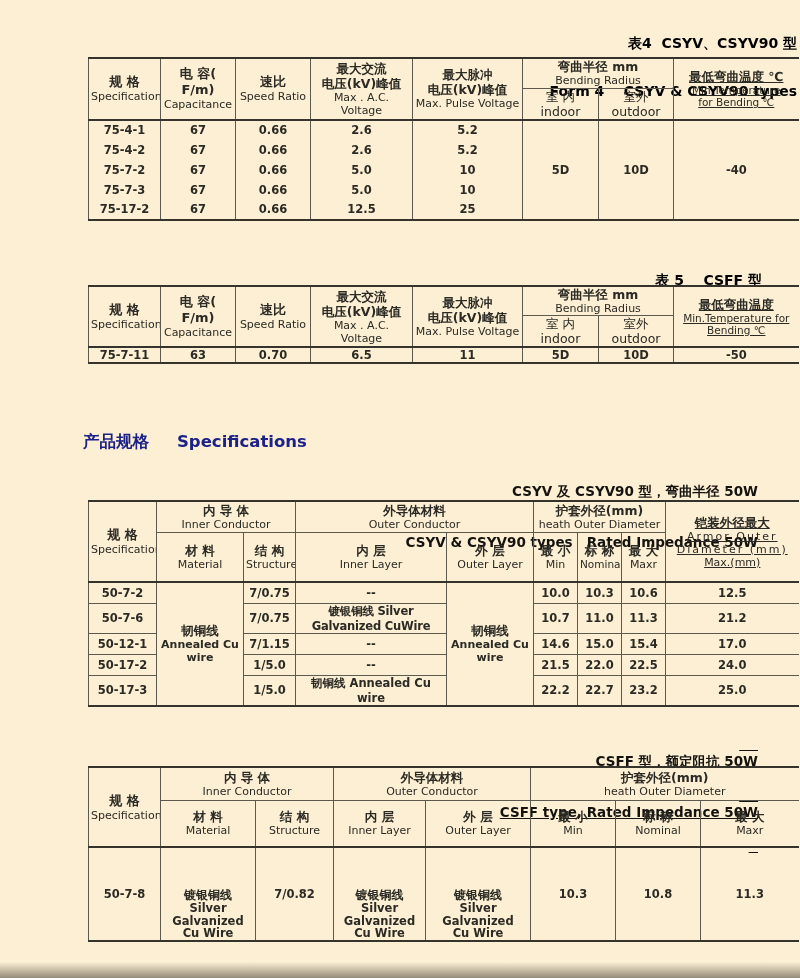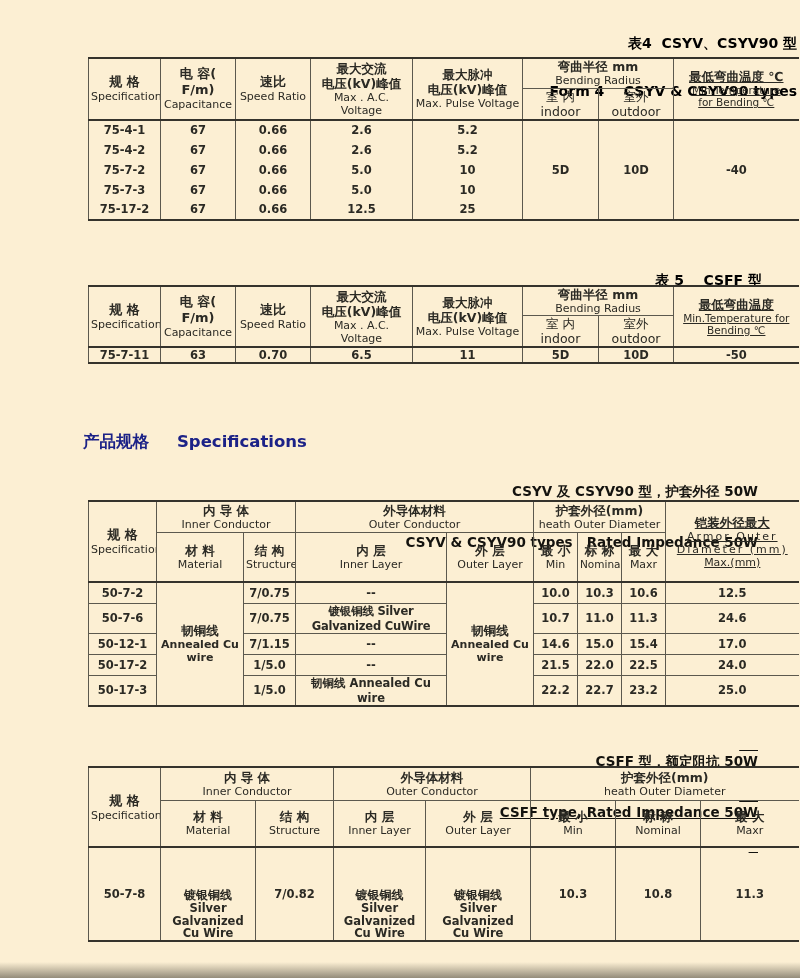--- a/index.html
+++ b/index.html
@@ -228,21 +228,21 @@
         <td>-50</td>
       </tr>
     </tbody>
   </table>
 
   <div class="section-title">
     <span>产品规格</span><span class="gap">Specifications</span>
   </div>
 
   <div class="black-title ttl-spec50">
-    <div>CSYV 及 CSYV90 型，护套外径 50W</div>
+    <div>CSYV 及 CSYV90 型，弯曲半径 50W</div>
     <div>CSYV &amp; CSYV90 types   Rated Impedance 50W</div>
   </div>
 
   <table class="tbl" id="t-spec50">
     <colgroup>
       <col style="width:68px">
         <col style="width:87px">
         <col style="width:52px">
         <col style="width:151px">
       <col style="width:87px">
@@ -325,21 +325,21 @@
         <td>10.6</td>
         <td>12.5</td>
       </tr>
       <tr>
         <td>50-7-6</td>
         <td>7/0.75</td>
         <td class="small-cell">镀银铜线 Silver Galvanized CuWire</td>
         <td>10.7</td>
         <td>11.0</td>
         <td>11.3</td>
-        <td>24.6</td>
+        <td>21.2</td>
       </tr>
       <tr>
         <td>50-12-1</td>
         <td>7/1.15</td>
         <td>--</td>
         <td>14.6</td>
         <td>15.0</td>
         <td>15.4</td>
         <td>17.0</td>
       </tr>

